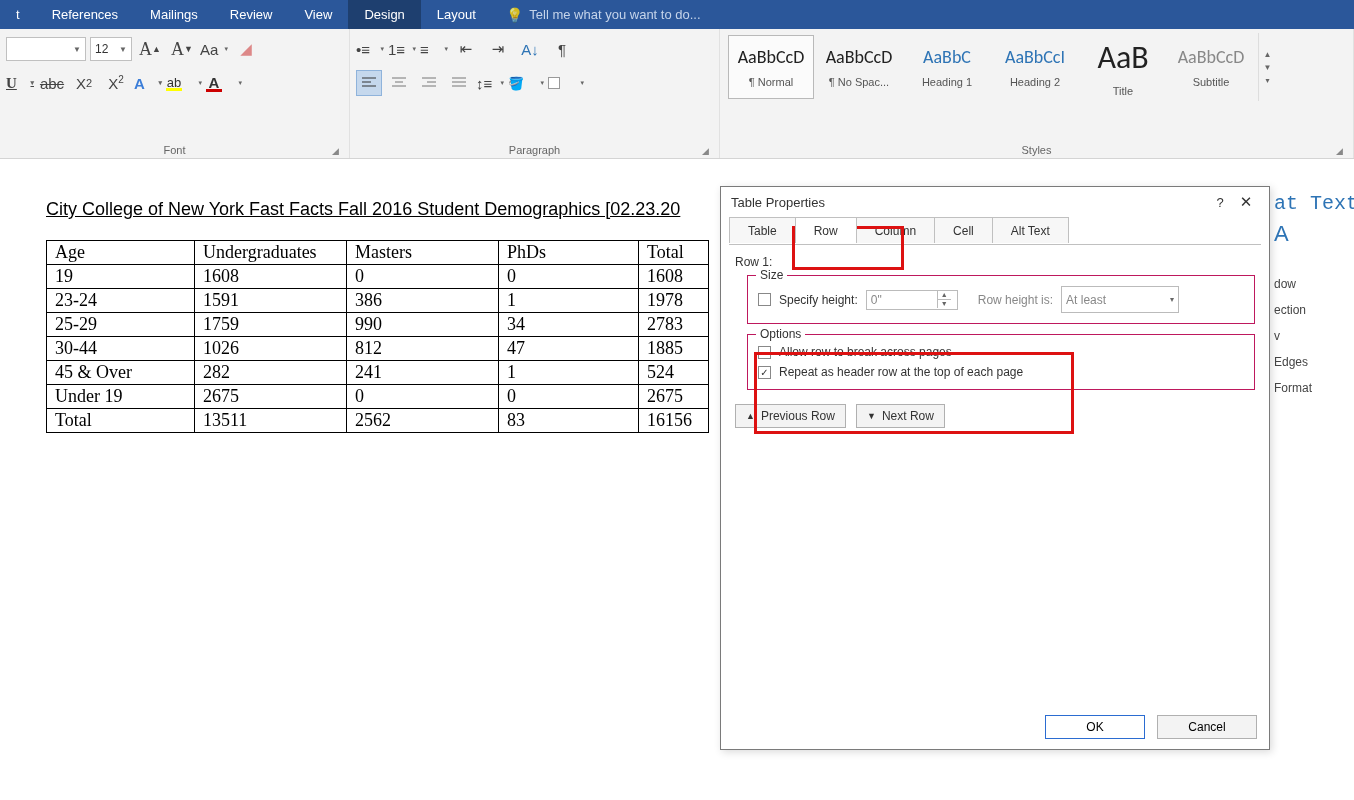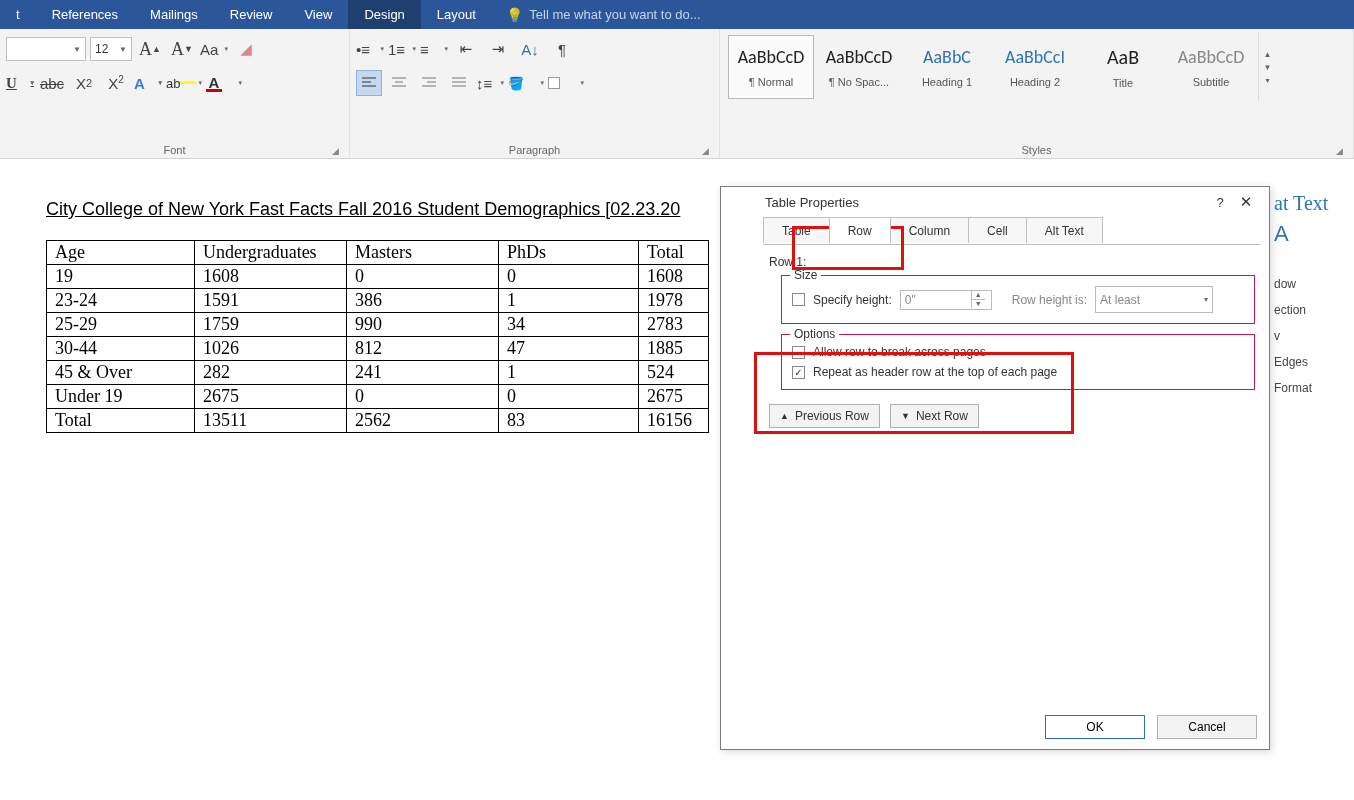--- a/index.html
+++ b/index.html
@@ -36,41 +36,41 @@
 .align-btn.active { background: #c5d8ed; border: 1px solid #8fb3db; }
 svg.lines { width: 14px; height: 12px; }
 .shade-box { width: 12px; height: 12px; border: 1px solid #999; background: #fff; display:inline-block; }
 
 
 .styles-gallery { display: flex; gap: 2px; padding: 2px; }
 .style-item { width: 86px; height: 64px; border: 1px solid transparent; display:flex; flex-direction:column; align-items:center; justify-content:center; gap:8px; cursor:pointer; }
 .style-item.sel { border: 1px solid #b9b9b9; background: #fbfbfb; }
 .style-prev { font-family: Calibri, sans-serif; color: #222; }
 .style-prev.blue { color: #2e74b5; }
-.style-prev.big { font-size: 20px; }
+.style-prev.big { font-size: 32px; }
 .style-prev.med { font-size: 18px; }
 .style-name { font-size: 11px; color: #555; }
 .gallery-more { width: 18px; display:flex; flex-direction:column; justify-content:center; align-items:center; border-left:1px solid #ddd; padding:0 2px; gap:4px; }
 .gallery-more span { font-size:8px; color:#666; }
 
 
 .doc-surface { background: #fff; padding: 40px 0 0 46px; font-family: Georgia, "Times New Roman", serif; font-size: 18px; color: #000; }
 .doc-surface h3 { font-weight: normal; font-size: 18px; margin: 0 0 20px 0; }
 .doc-surface u { text-decoration: underline; }
 table.data { border-collapse: collapse; }
 table.data td { border: 1.2px solid #000; padding: 1px 8px; font-family: Georgia, "Times New Roman", serif; font-size: 18px; }
 table.data tr:first-child td { font-weight: normal; }
 .col-a { width: 148px; }
 .col-b { width: 152px; }
 .col-c { width: 152px; }
 .col-d { width: 140px; }
 .col-e { width: 70px; }
 
 
-.dialog { position: absolute; top: 186px; left: 720px; width: 550px; height: 564px; background: #fff; border: 1px solid #7a7a7a; box-shadow: 2px 2px 8px rgba(0,0,0,.15); font-size: 12px; padding-left: 34px; }
+.dialog { position: absolute; top: 186px; left: 720px; width: 550px; height: 564px; background: #fff; border: 1px solid #7a7a7a; box-shadow: 2px 2px 8px rgba(0,0,0,.15); font-size: 12px; }
 .dlg-title { height: 30px; display:flex; align-items:center; padding: 0 10px; font-size: 13px; }
 .dlg-title .sp { flex: 1; }
 .dlg-help { width: 26px; text-align:center; cursor:pointer; }
 .dlg-close { width: 26px; text-align:center; font-size:15px; cursor:pointer; }
 .dlg-tabs { display:flex; height: 28px; margin: 0 8px; }
 .dlg-tab { padding: 0 18px; border: 1px solid #c0c0c0; border-bottom: none; background: #f7f7f7; height: 26px; line-height: 26px; margin-right: -1px; cursor:pointer; }
 .dlg-tab.active { background: #fff; position: relative; z-index: 2; }
 .dlg-tab-line { border-top: 1px solid #c0c0c0; margin: -1px 8px 0 8px; }
 .red-box { position: absolute; border: 3px solid #d11; pointer-events: none; }
 .red-row-tab { top: 226px; left: 792px; width: 112px; height: 44px; }
@@ -91,21 +91,21 @@
 .combo .drop-arrow { margin-left:auto; }
 .nav-btns { display:flex; gap: 10px; padding: 4px 0 0 0; }
 .nav-btn { height: 24px; border:1px solid #b0b0b0; background:#f3f3f3; padding: 0 10px; display:flex; align-items:center; gap:6px; cursor:pointer; }
 .nav-btn .tri { font-size:9px; }
 .dlg-footer { position:absolute; bottom:10px; right:12px; display:flex; gap:12px; }
 .dlg-footer button { width: 100px; height: 24px; border:1px solid #b0b0b0; background:#f3f3f3; cursor:pointer; font-size:12px; }
 .dlg-footer button.primary { border:1.5px solid #2b6cd1; background:#fff; }
 
 
 .side-pane { position:absolute; right:0; top:192px; width:80px; font-size:12px; color:#444; }
-.side-title { color:#2e74b5; font-size:20px; font-family: Liberation Serif, serif; white-space:nowrap; }
+.side-title { color:#2e74b5; font-size:20px; font-family: Liberation Mono, monospace; white-space:nowrap; }
 .side-pane ul { list-style:none; padding:0; margin: 24px 0 0 0; }
 .side-pane li { padding: 6px 0; }
 </style>
 </head>
 <body>
 
 <div class="ribbon-tabs">
   <div class="ribbon-tab">t</div>
   <div class="ribbon-tab">References</div>
   <div class="ribbon-tab">Mailings</div>
@@ -136,21 +136,21 @@
         <span class="icon-btn">Aa<span class="drop-arrow" style="font-size:7px">▾</span></span>
         <span class="icon-btn" style="color:#d88">◢</span>
       </div>
       <div class="font-row">
         <span class="icon-btn underline">U<span class="drop-arrow" style="font-size:7px">▾</span></span>
         <span class="icon-btn strike">abc</span>
         <span class="icon-btn">X<span class="sub">2</span></span>
         <span class="icon-btn">X<span class="sup">2</span></span>
         <span class="icon-btn" style="color:#3b7dd8;font-weight:bold">A<span class="drop-arrow" style="font-size:7px">▾</span></span>
         <span class="icon-split">
-            <span style="display:flex;flex-direction:row;align-items:center">
+            <span style="display:flex;flex-direction:column;align-items:center">
               <span style="font-size:13px">ab</span>
               <span class="color-bar" style="background:#ffff00"></span>
             </span>
             <span class="drop-arrow" style="font-size:7px">▾</span>
           </span>
         <span class="icon-split">
             <span style="display:flex;flex-direction:column;align-items:center">
               <span style="font-size:15px;font-weight:bold">A</span>
               <span class="color-bar" style="background:#c00"></span>
             </span>

